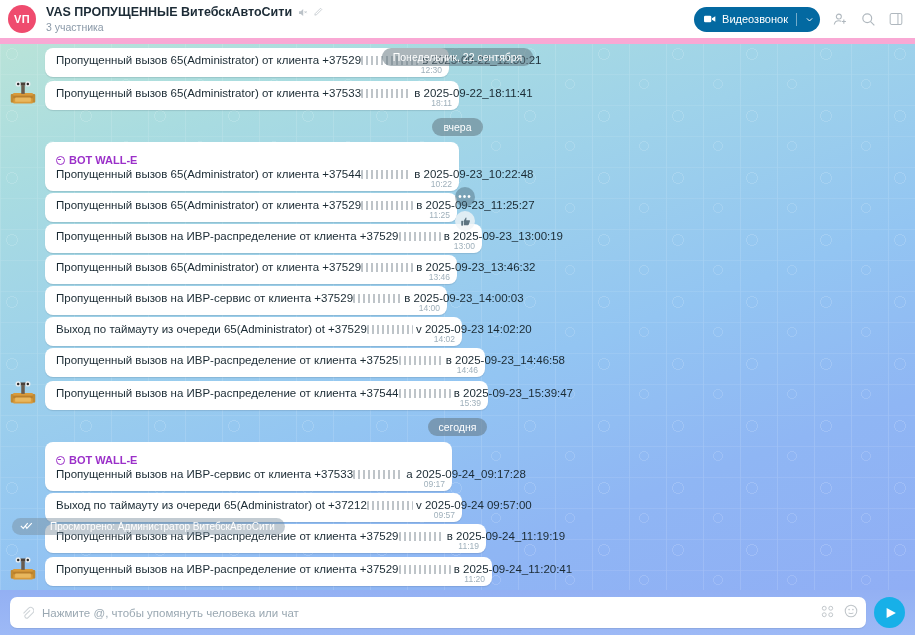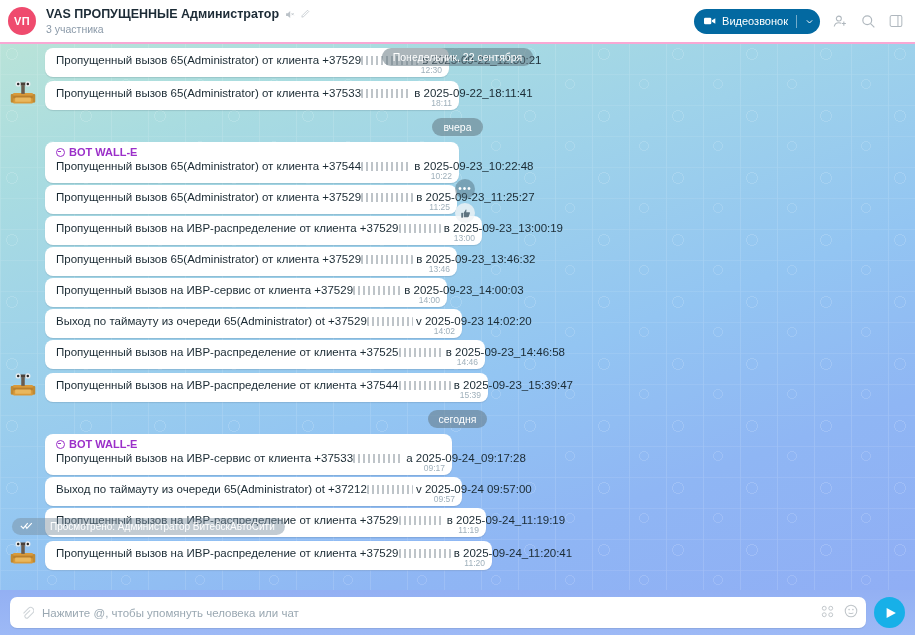--- a/index.html
+++ b/index.html
@@ -10,21 +10,21 @@
     background: #ffffff;
   }
   .app { position: relative; width: 915px; height: 635px; overflow: hidden; }
 
   
   .header {
     position: absolute; top: 0; left: 0; right: 0; height: 44px;
     background: #ffffff;
     display: flex; align-items: center;
     padding: 0 12px 0 8px;
-    border-bottom: 2px solid #f9a8d4;
+    border-bottom: 6px solid #f9a8d4;
     z-index: 40;
   }
   .chat-avatar {
     width: 28px; height: 28px; border-radius: 50%;
     background: #ef4b6e;
     color: #fff; font-size: 11px; font-weight: bold;
     display: flex; align-items: center; justify-content: center;
     flex: 0 0 auto; letter-spacing: .3px;
   }
   .head-text { margin-left: 10px; display: flex; flex-direction: column; justify-content: center; }
@@ -86,21 +86,21 @@
   .bubbles { display: flex; flex-direction: column; gap: 5px; align-items: flex-start; }
 
   .bubble {
     position: relative;
     background: #ffffff;
     border-radius: 8px;
     padding: 5px 38px 9px 11px;
     box-shadow: 0 1px 1px rgba(16,35,47,.12);
     max-width: 690px;
   }
-  .bubble.has-name { padding-top: 4px; }
+  .bubble.has-name { padding-top: 12px; }
   .sender {
     display: flex; align-items: center; gap: 4px;
     color: #9b30c9; font-size: 11px; font-weight: bold;
     margin-bottom: 1px;
   }
   .bot-dot {
     width: 9px; height: 9px; border-radius: 50%;
     border: 1.6px solid #9b30c9; position: relative; flex: 0 0 auto;
   }
   .bot-dot::after {
@@ -177,21 +177,21 @@
 </style>
 </head>
 <body>
 
 <div class="app">
 
   <div class="header">
     <div class="chat-avatar">VП</div>
     <div class="head-text">
       <div class="head-title-row">
-        <span class="chat-title">VAS ПРОПУЩЕННЫЕ Администратор</span>
+        <span class="chat-title">VAS ПРОПУЩЕННЫЕ ВитебскАвтоСити</span>
         <span class="mute-icon">
           <svg width="11" height="11" viewBox="0 0 16 16">
               <path d="M3 6h2.5L9 3v10L5.5 10H3z" fill="#6b7a87"></path>
               <path d="M11 6l3 3M14 6l-3 3" stroke="#6b7a87" stroke-width="1.2" fill="none"></path>
             </svg>
         </span>
         <span class="pencil-icon">
           <svg width="10" height="10" viewBox="0 0 16 16">
               <path d="M12 2l2 2-8.5 8.5L3 13l.5-2.5z" fill="none" stroke="#6b7a87" stroke-width="1.2"></path>
             </svg>

